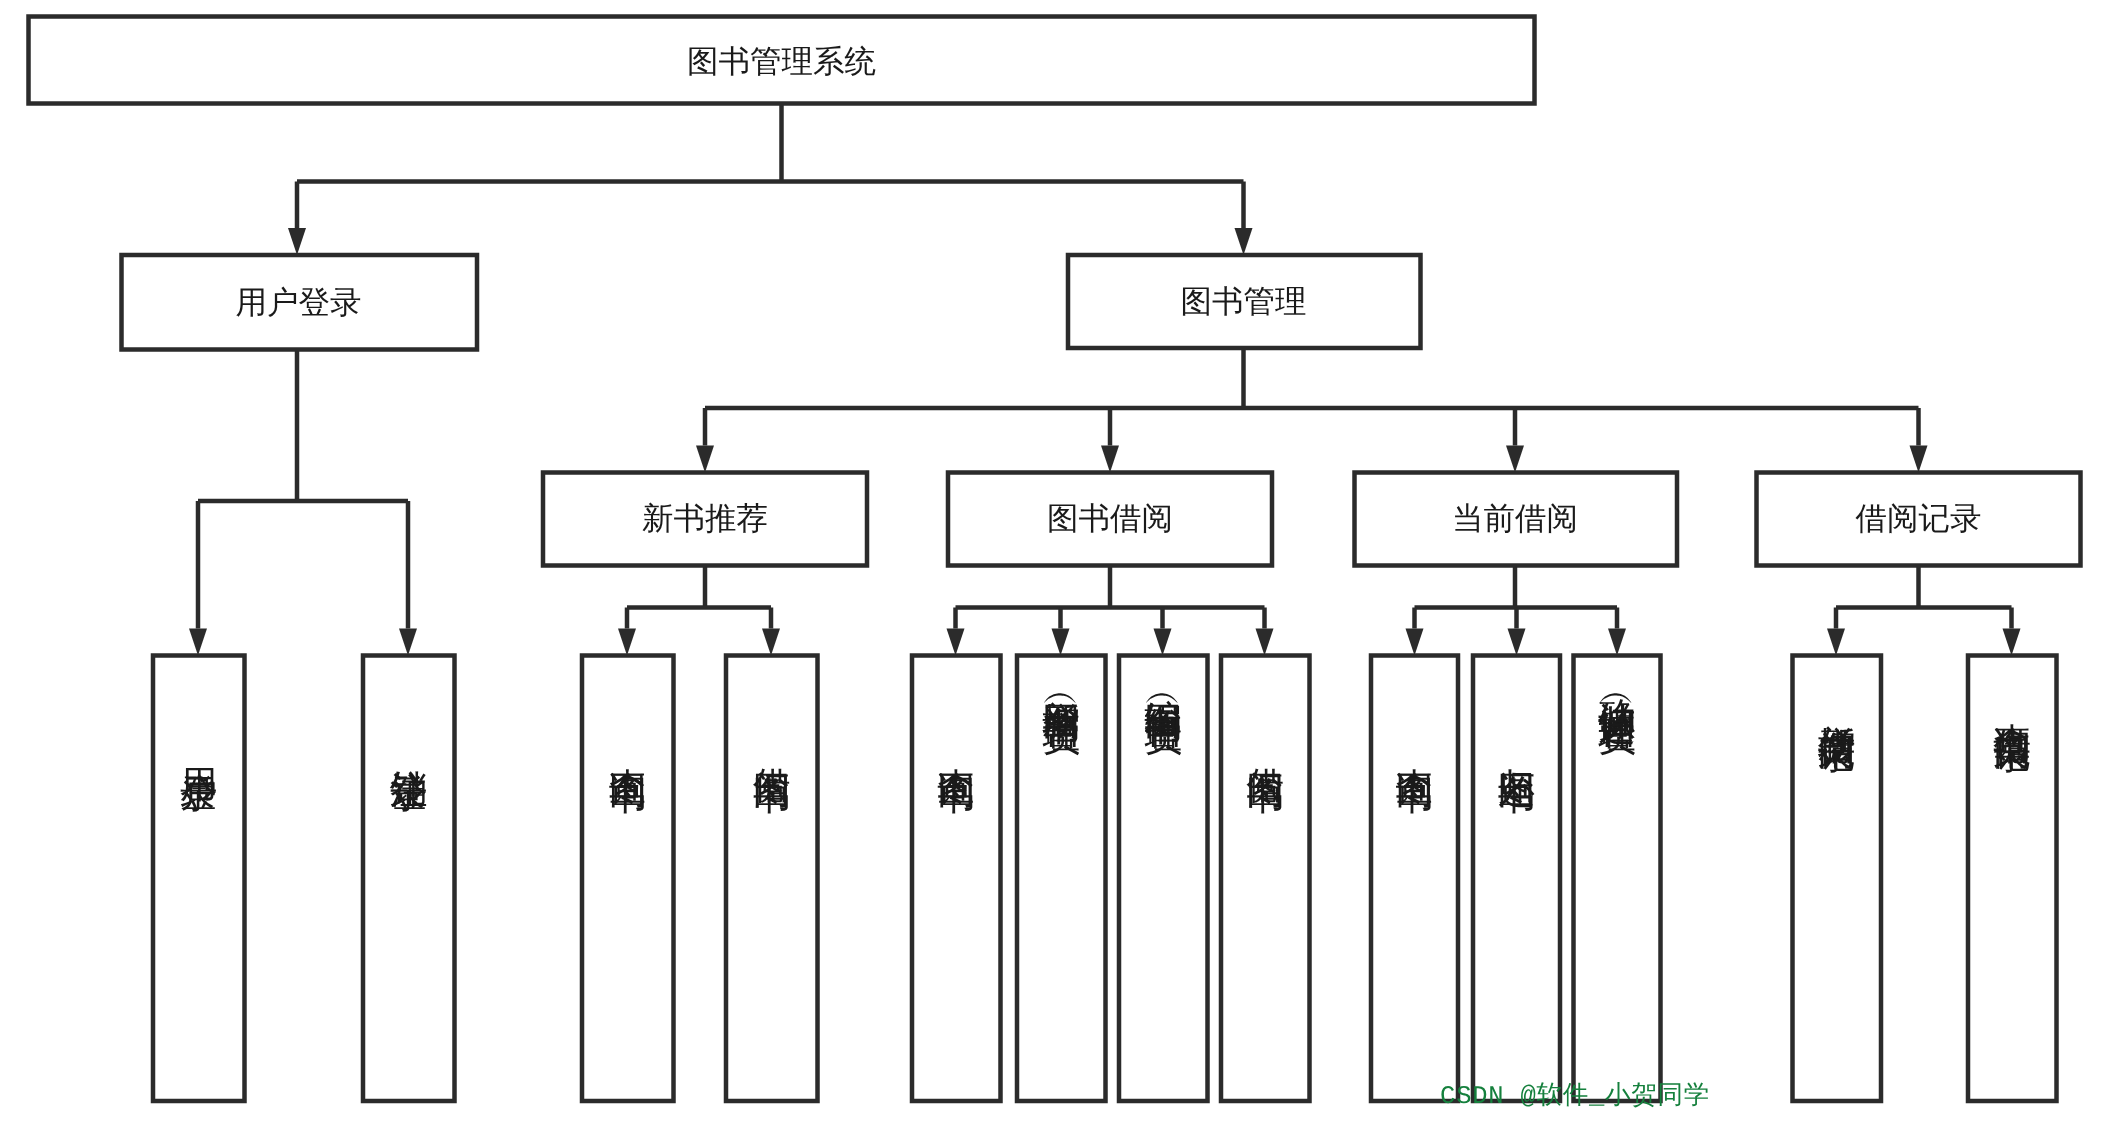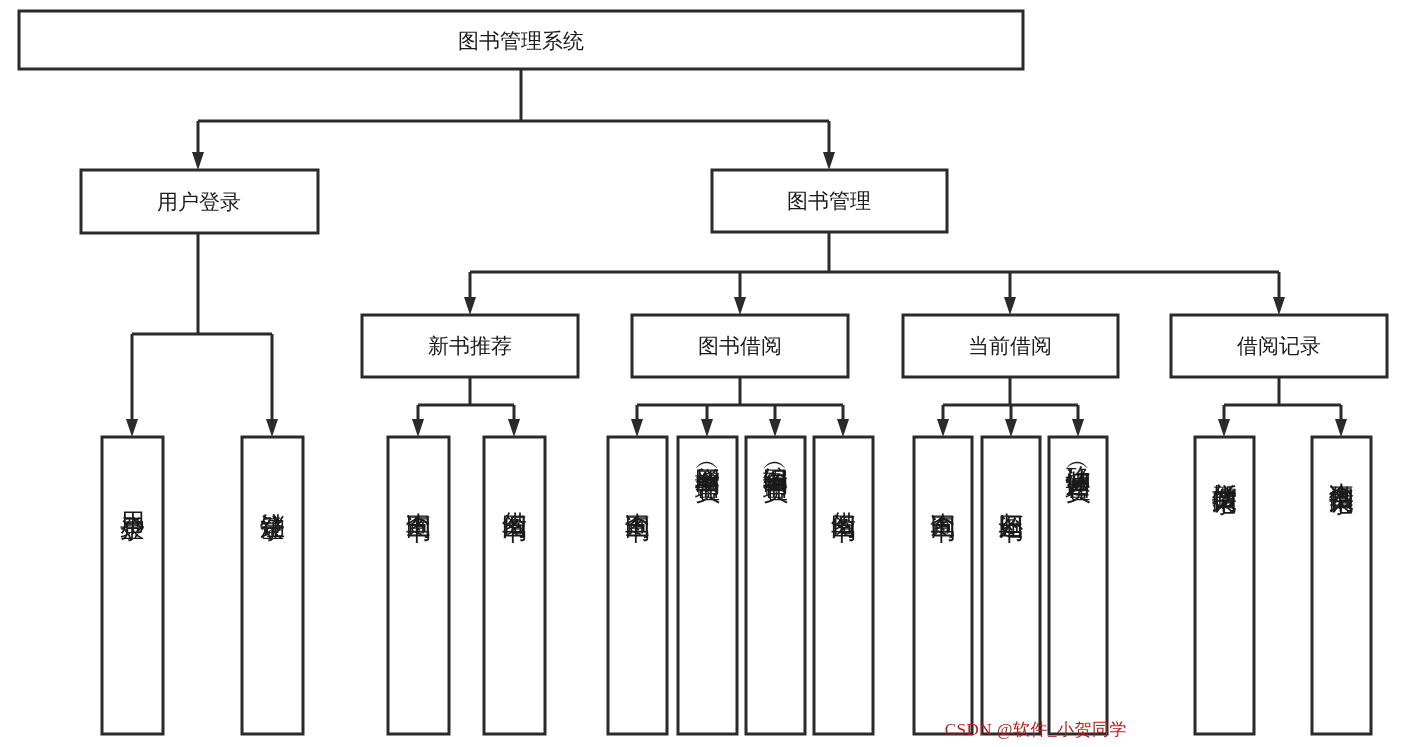--- a/index.html
+++ b/index.html
@@ -62,25 +62,25 @@
     text-orientation: upright;
     font-family: "DejaVu Sans", "Liberation Sans", sans-serif;
     font-size: 25px;
     line-height: 1;
     letter-spacing: 2px;
     color: #1a1a1a;
     white-space: nowrap;
   }
   .watermark {
     position: absolute;
-    right: 22px;
+    right: 9px;
     bottom: 6px;
-    font-family: Liberation Serif, serif;
+    font-family: Liberation Mono, monospace;
     font-size: 17px;
-    color: #b91c1c;
+    color: #15803d;
     letter-spacing: 0.5px;
     white-space: nowrap;
   }
 </style>
 </head>
 <body>
 
 <div id="diagram-root">
 
   <svg id="tree-svg" viewBox="0 0 1405 747">

